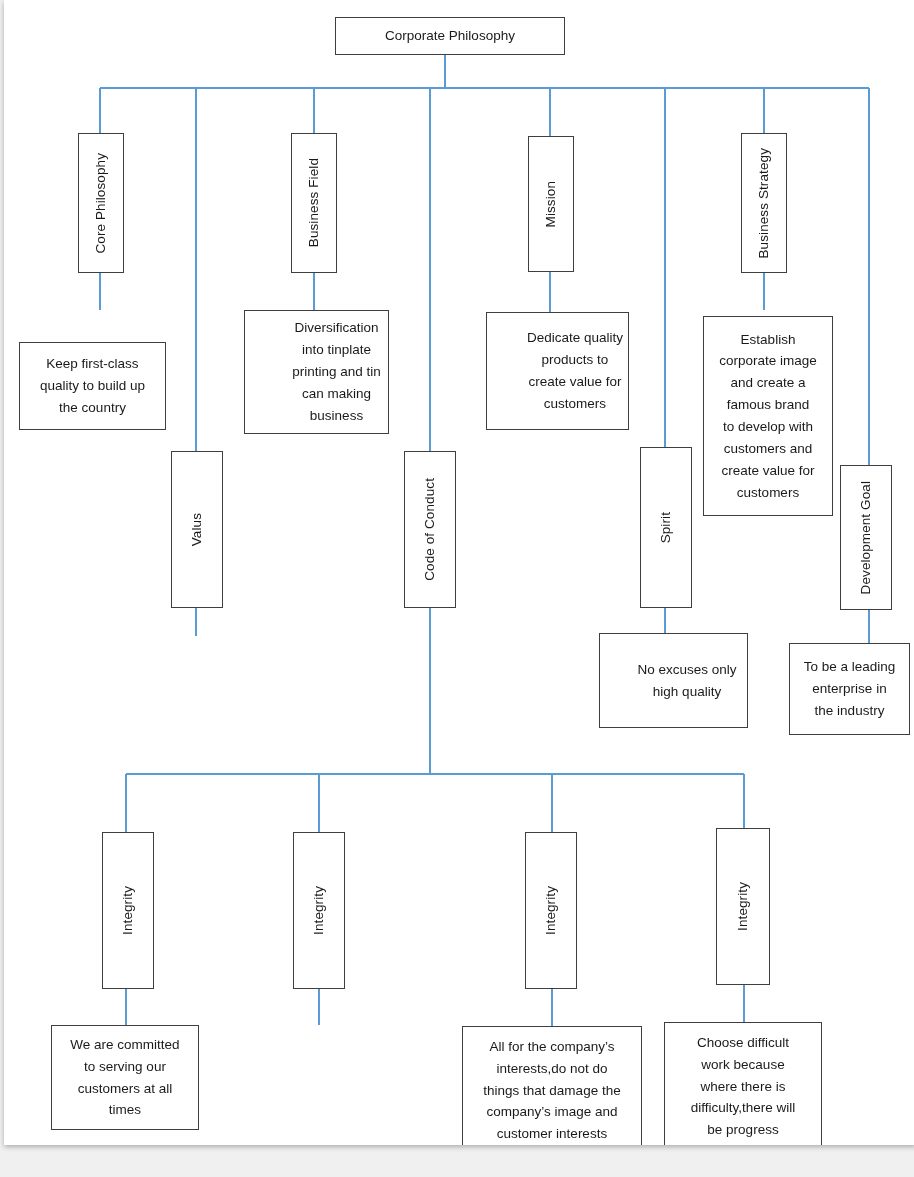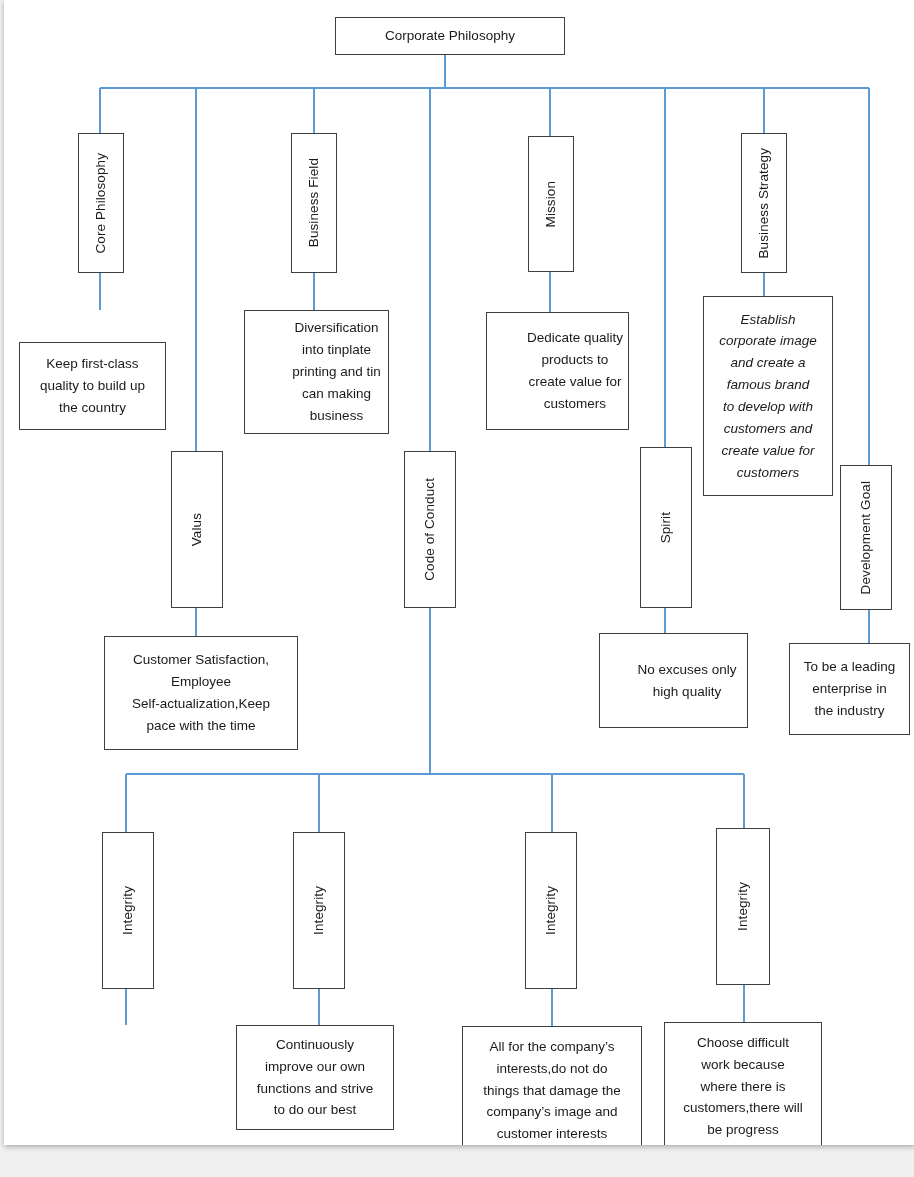--- a/index.html
+++ b/index.html
@@ -137,36 +137,30 @@
 printing and tin
 can making
 business</span>
       </div>
       <div class="node" style="left: 482px; top: 312px; width: 143px; height: 118px; border-color: rgb(63, 63, 63); justify-content: flex-end;">
         <span class="txt">Dedicate quality
 products to
 create value for
 customers</span>
       </div>
-      <div class="node" style="left: 699px; top: 296px; width: 130px; height: 200px; border-color: rgb(63, 63, 63); font-style: italic;">
+      <div class="node" style="left: 699px; top: 316px; width: 130px; height: 200px; border-color: rgb(63, 63, 63);">
         <span class="txt">Establish
 corporate image
 and create a
 famous brand
 to develop with
 customers and
 create value for
 customers</span>
       </div>
-      <div class="node" style="left: 100px; top: 636px; width: 194px; height: 114px; border-color: rgb(63, 63, 63);">
-        <span class="txt">Customer Satisfaction,
-Employee
-Self-actualization,Keep
-pace with the time</span>
-      </div>
       <div class="node" style="left: 595px; top: 633px; width: 149px; height: 95px; border-color: rgb(63, 63, 63); padding-left: 27px;">
         <span class="txt">No excuses only
 high quality</span>
       </div>
       <div class="node" style="left: 785px; top: 643px; width: 121px; height: 92px; border-color: rgb(63, 63, 63);">
         <span class="txt">To be a leading
 enterprise in
 the industry</span>
       </div>
       <div class="node vert" style="left: 98px; top: 832px; width: 52px; height: 157px; border-color: rgb(63, 63, 63);">
@@ -174,34 +168,34 @@
       </div>
       <div class="node vert" style="left: 289px; top: 832px; width: 52px; height: 157px; border-color: rgb(63, 63, 63);">
         <span class="txt">Integrity</span>
       </div>
       <div class="node vert" style="left: 521px; top: 832px; width: 52px; height: 157px; border-color: rgb(63, 63, 63);">
         <span class="txt">Integrity</span>
       </div>
       <div class="node vert" style="left: 712px; top: 828px; width: 54px; height: 157px; border-color: rgb(63, 63, 63);">
         <span class="txt">Integrity</span>
       </div>
-      <div class="node" style="left: 232px; top: 1025px; width: 158px; height: 105px; border-color: rgb(63, 63, 63);">
-        <span class="txt">Continuously
-improve our own
-functions and strive
-to do our best</span>
+      <div class="node" style="left: 47px; top: 1025px; width: 148px; height: 105px; border-color: rgb(63, 63, 63);">
+        <span class="txt">We are committed
+to serving our
+customers at all
+times</span>
       </div>
       <div class="node" style="left: 458px; top: 1026px; width: 180px; height: 129px; border-color: rgb(63, 63, 63);">
         <span class="txt">All for the company’s
 interests,do not do
 things that damage the
 company’s image and
 customer interests</span>
       </div>
       <div class="node" style="left: 660px; top: 1022px; width: 158px; height: 129px; border-color: rgb(63, 63, 63);">
         <span class="txt">Choose difficult
 work because
 where there is
-customers,there will
+difficulty,there will
 be progress</span>
       </div>
     </div>
 </div>
 
 </body></html>

